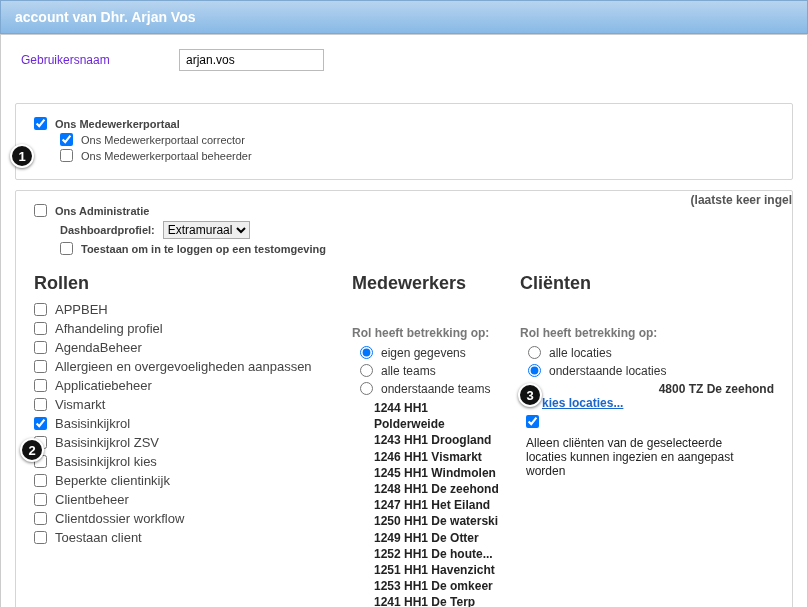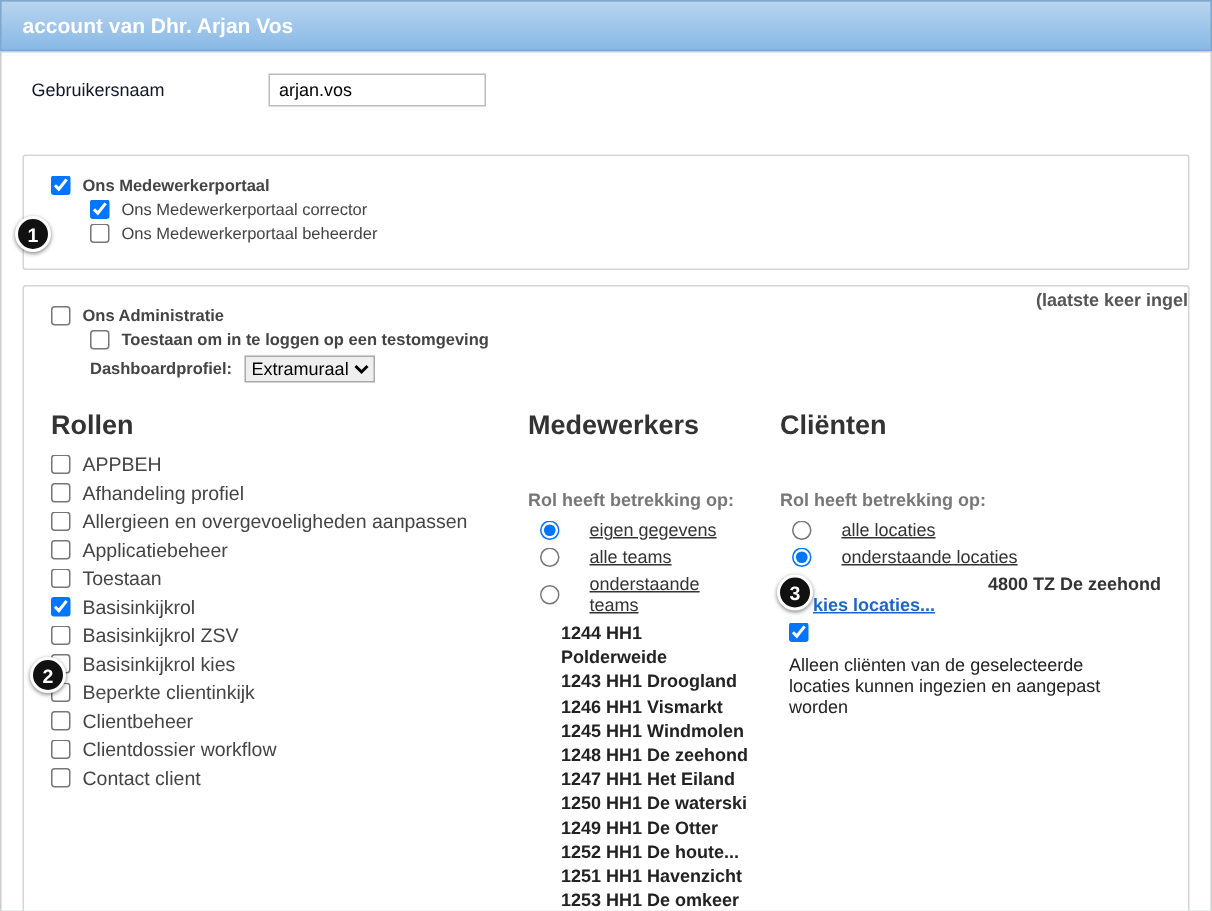--- a/index.html
+++ b/index.html
@@ -2,38 +2,38 @@
 <html><head>
 <meta charset="utf-8">
 <style>
   *{box-sizing:border-box;margin:0;padding:0;}
   body{font-family:Arial,Helvetica,sans-serif;font-size:12px;background:#a8b8c8;color:#333;overflow:hidden;}
   .page{width:808px;height:607px;overflow:hidden;position:relative;}
   .header-bar{background:linear-gradient(#b8d4ef,#88b9e6);color:#fff;font-weight:bold;padding:8px 14px;font-size:14px;border:1px solid #7fa8d0;}
   .panel{background:#fff;border:1px solid #ccc;margin:0 0 0 0;}
   .inner{padding:14px 20px;}
   .field-row{display:flex;align-items:center;gap:38px;margin-bottom:8px;}
-  .field-label{font-size:12px;color:#0f172a;width:120px;}
+  .field-label{font-size:12px;color:#6d28d9;width:120px;}
   input[type=text]{border:1px solid #bbb;padding:3px 6px;font-size:12px;width:145px;}
   .section{border:1px solid #d5d5d5;border-radius:2px;margin:10px 14px;padding:10px 18px 14px;background:#fff;position:relative;}
   .chk-row{display:flex;align-items:center;gap:8px;margin:3px 0;}
   .chk-row input[type=checkbox]{width:13px;height:13px;}
   .chk-row label{font-size:11px;color:#444;}
   .bold{font-weight:bold;}
   .sub-indent{margin-left:26px;}
   select{font-size:12px;border:1px solid #aaa;}
   .subhead{font-weight:bold;font-size:18px;margin:12px 0 8px;color:#333;}
   .columns{display:flex;gap:18px;align-items:flex-start;}
   .col-roles{flex:0 0 300px;}
   .col-med{flex:0 0 150px;}
   .col-cli{flex:1;}
   .role-list .chk-row{margin:4px 0;}
   .role-list label{font-size:13px;}
   .scope-label{color:#777;font-size:12px;margin:6px 0 6px;font-weight:bold;}
-  .radio-row{display:flex;align-items:center;gap:20px;margin:4px 0 4px 8px;text-decoration:underline;}
+  .radio-row{display:flex;gap:8px;margin:4px 0 4px 8px;}
   .radio-row input[type=radio]{width:13px;height:13px;}
   .teams-list{margin-left:22px;}
   .teams-list div{font-size:12px;font-weight:bold;color:#222;line-height:1.35;}
   .link{color:#1a66cc;text-decoration:underline;font-size:12px;cursor:pointer;font-weight:bold;}
   .small-note{font-size:12px;color:#222;display:flex;gap:8px;align-items:flex-start;margin:4px 0 0 6px;flex-direction:column;}
   .last-login{position:absolute;right:0;top:2px;font-size:12px;color:#555;font-weight:bold;}
   .annot{position:absolute;width:24px;height:24px;border-radius:50%;background:#111;border:2px solid #fff;color:#fff;font-weight:bold;font-size:13px;display:flex;align-items:center;justify-content:center;box-shadow:0 1px 3px rgba(0,0,0,.5);z-index:50;}
 </style>
 </head>
 <body>
@@ -69,56 +69,60 @@
       </div>
     </div>
 
     <div class="section" style="padding-bottom:40px;">
       <span class="last-login">(laatste keer ingel</span>
       <div class="chk-row">
         <input type="checkbox" style="">
         <label class="bold">Ons Administratie</label>
       </div>
       <div class="sub-indent">
-        <div class="chk-row">
-          <input type="checkbox" style="">
-          <label class="bold">Toestaan om in te loggen op een testomgeving</label>
-        </div>
         <div class="chk-row" style="margin-top:4px;">
           <label class="bold">Dashboardprofiel:</label>
           <select>
             <option>Extramuraal</option>
           </select>
         </div>
+        <div class="chk-row">
+          <input type="checkbox" style="">
+          <label class="bold">Toestaan om in te loggen op een testomgeving</label>
+        </div>
       </div>
 
       <div class="columns" style="margin-top:6px;">
 
         <div class="col-roles">
           <div class="subhead">Rollen</div>
           <div class="role-list" id="role-list">
               <div class="chk-row">
                 <input type="checkbox" style="">
                 <label>APPBEH</label>
               </div>
               <div class="chk-row">
                 <input type="checkbox" style="">
                 <label>Afhandeling profiel</label>
               </div>
               <div class="chk-row">
                 <input type="checkbox" style="">
+                <label>AgendaBeheer</label>
+              </div>
+              <div class="chk-row">
+                <input type="checkbox" style="">
                 <label>Allergieen en overgevoeligheden aanpassen</label>
               </div>
               <div class="chk-row">
                 <input type="checkbox" style="">
                 <label>Applicatiebeheer</label>
               </div>
               <div class="chk-row">
                 <input type="checkbox" style="">
-                <label>Toestaan</label>
+                <label>Vismarkt</label>
               </div>
               <div class="chk-row">
                 <input type="checkbox" checked="" style="">
                 <label>Basisinkijkrol</label>
               </div>
               <div class="chk-row">
                 <input type="checkbox" style="">
                 <label>Basisinkijkrol ZSV</label>
               </div>
               <div class="chk-row">
@@ -132,21 +136,21 @@
               <div class="chk-row">
                 <input type="checkbox" style="">
                 <label>Clientbeheer</label>
               </div>
               <div class="chk-row">
                 <input type="checkbox" style="">
                 <label>Clientdossier workflow</label>
               </div>
               <div class="chk-row">
                 <input type="checkbox" style="">
-                <label>Contact client</label>
+                <label>Toestaan client</label>
               </div>
             </div>
         </div>
 
         <div class="col-med">
           <div class="subhead">Medewerkers</div>
           <div style="height:18px;"></div>
           <div class="scope-label">Rol heeft betrekking op:</div>
           <div class="radio-row">
             <input type="radio" name="med" checked="" style="">

